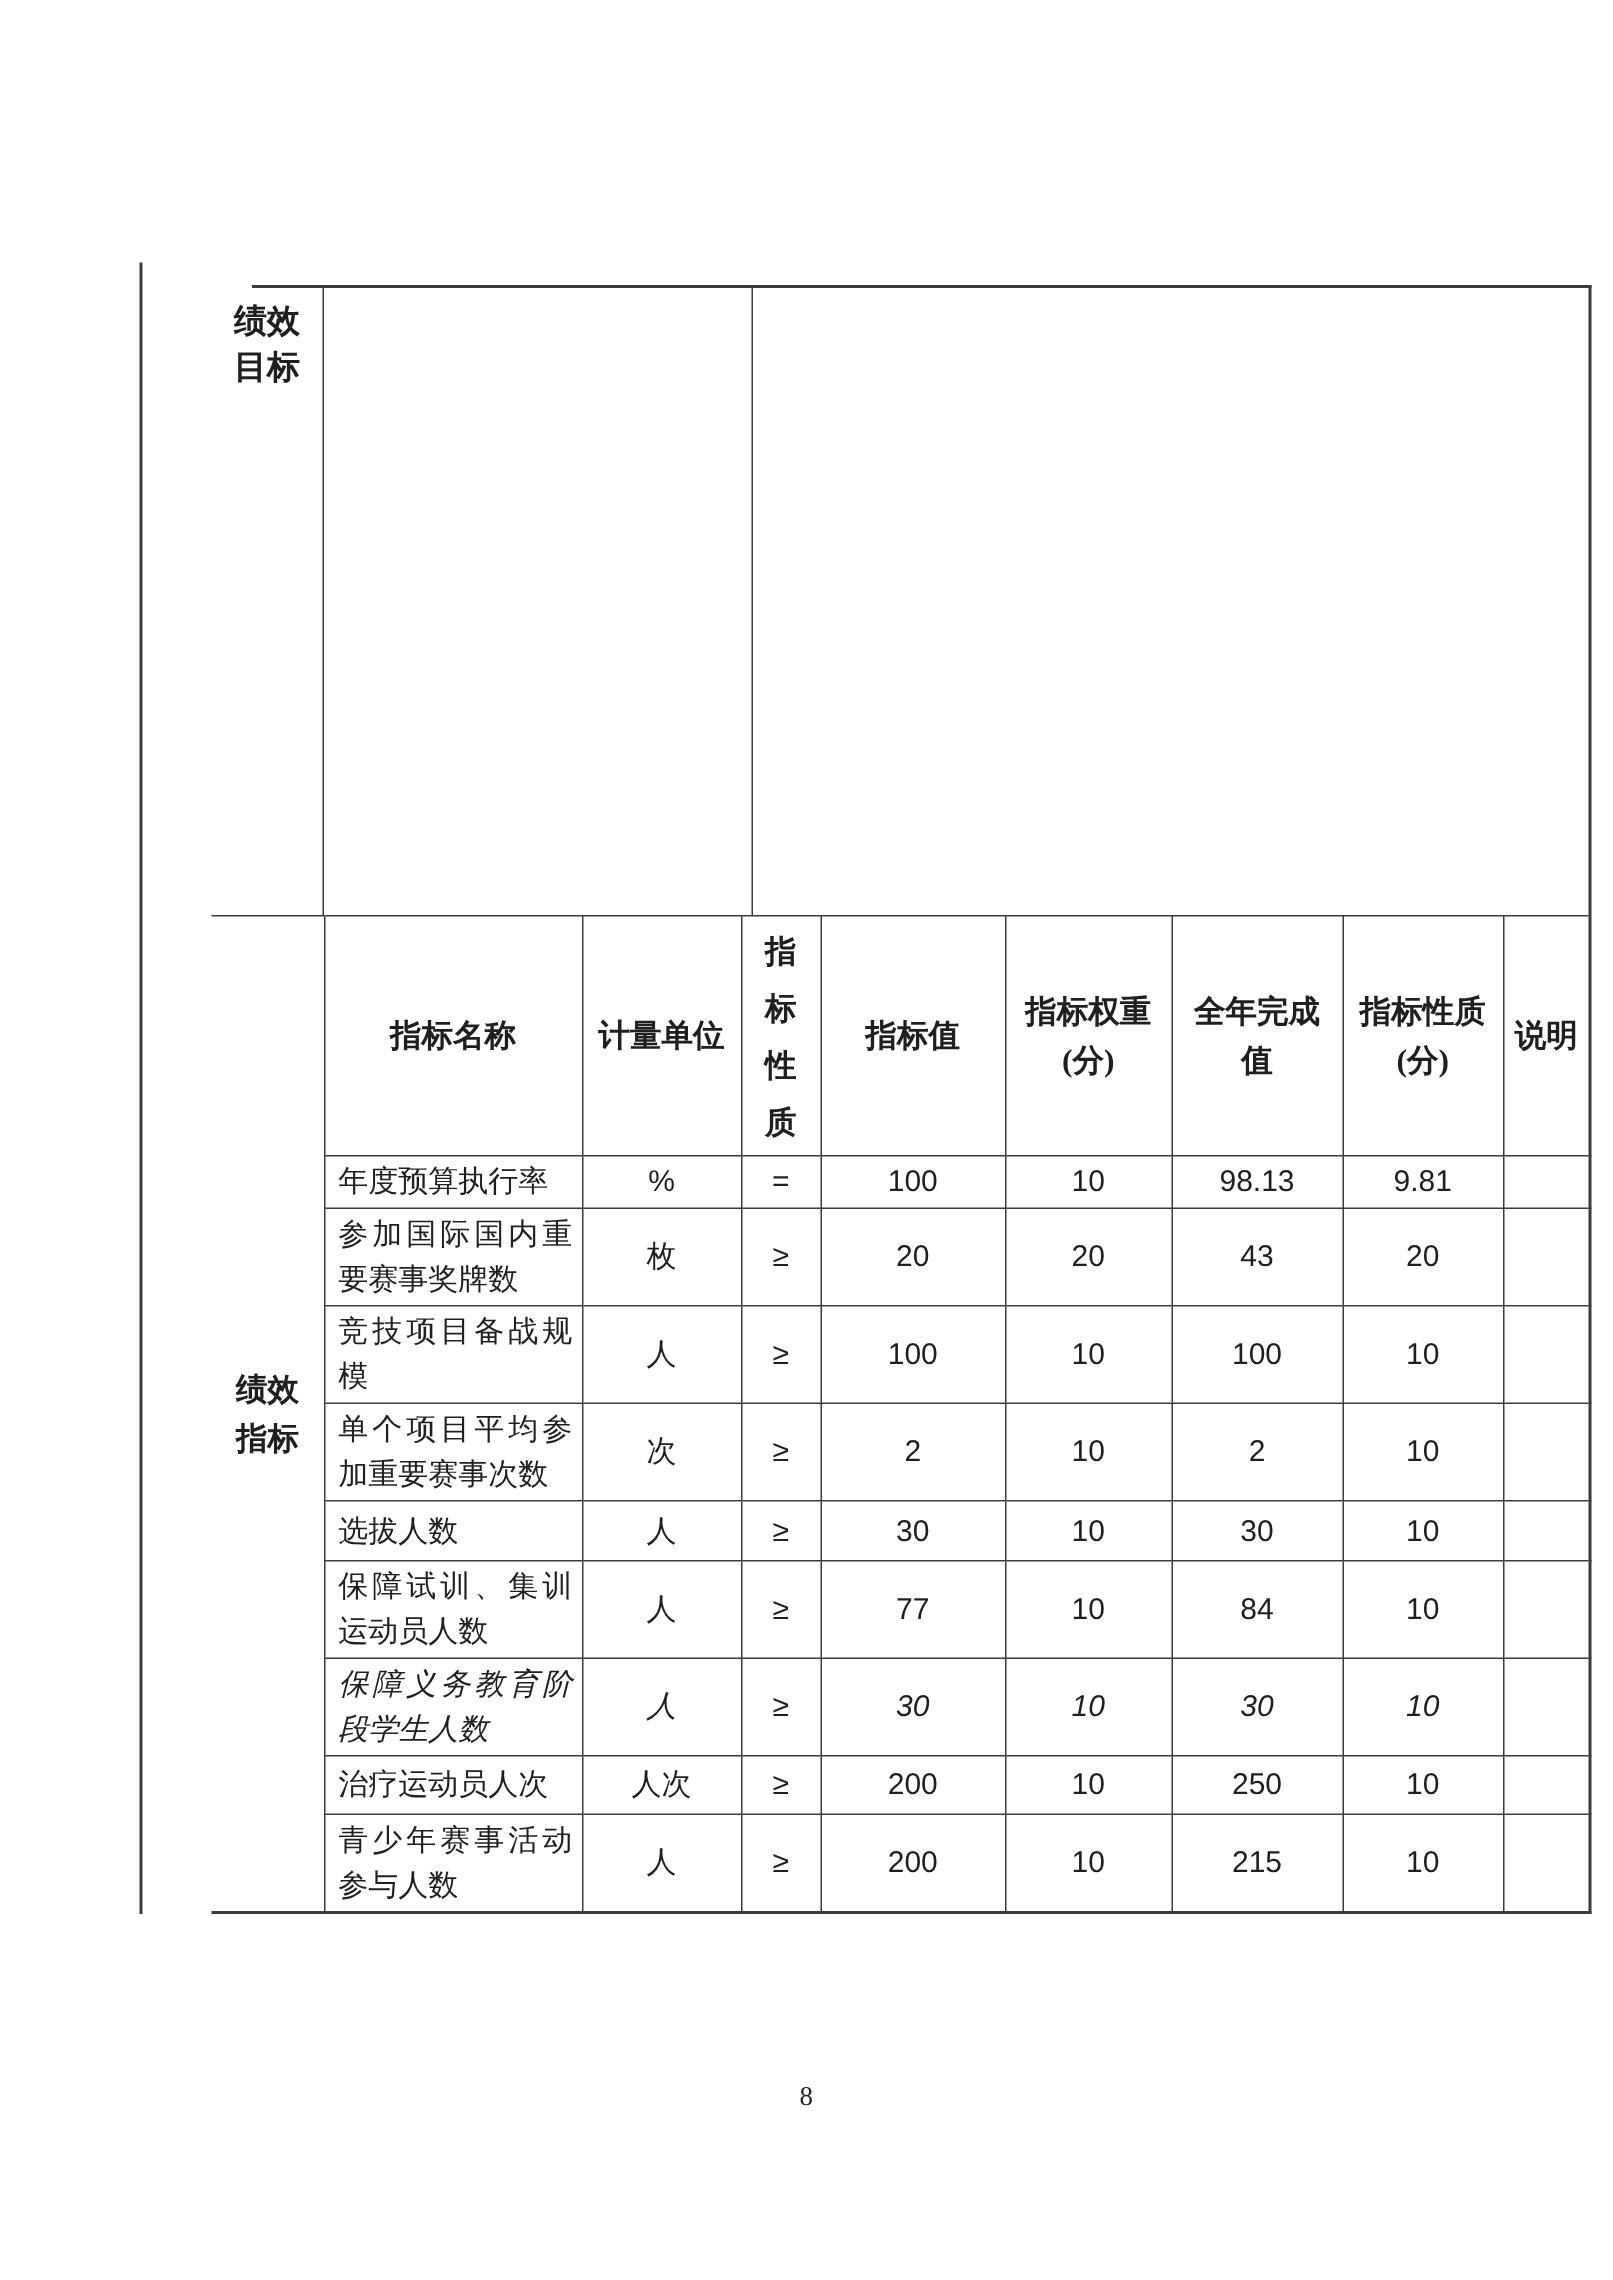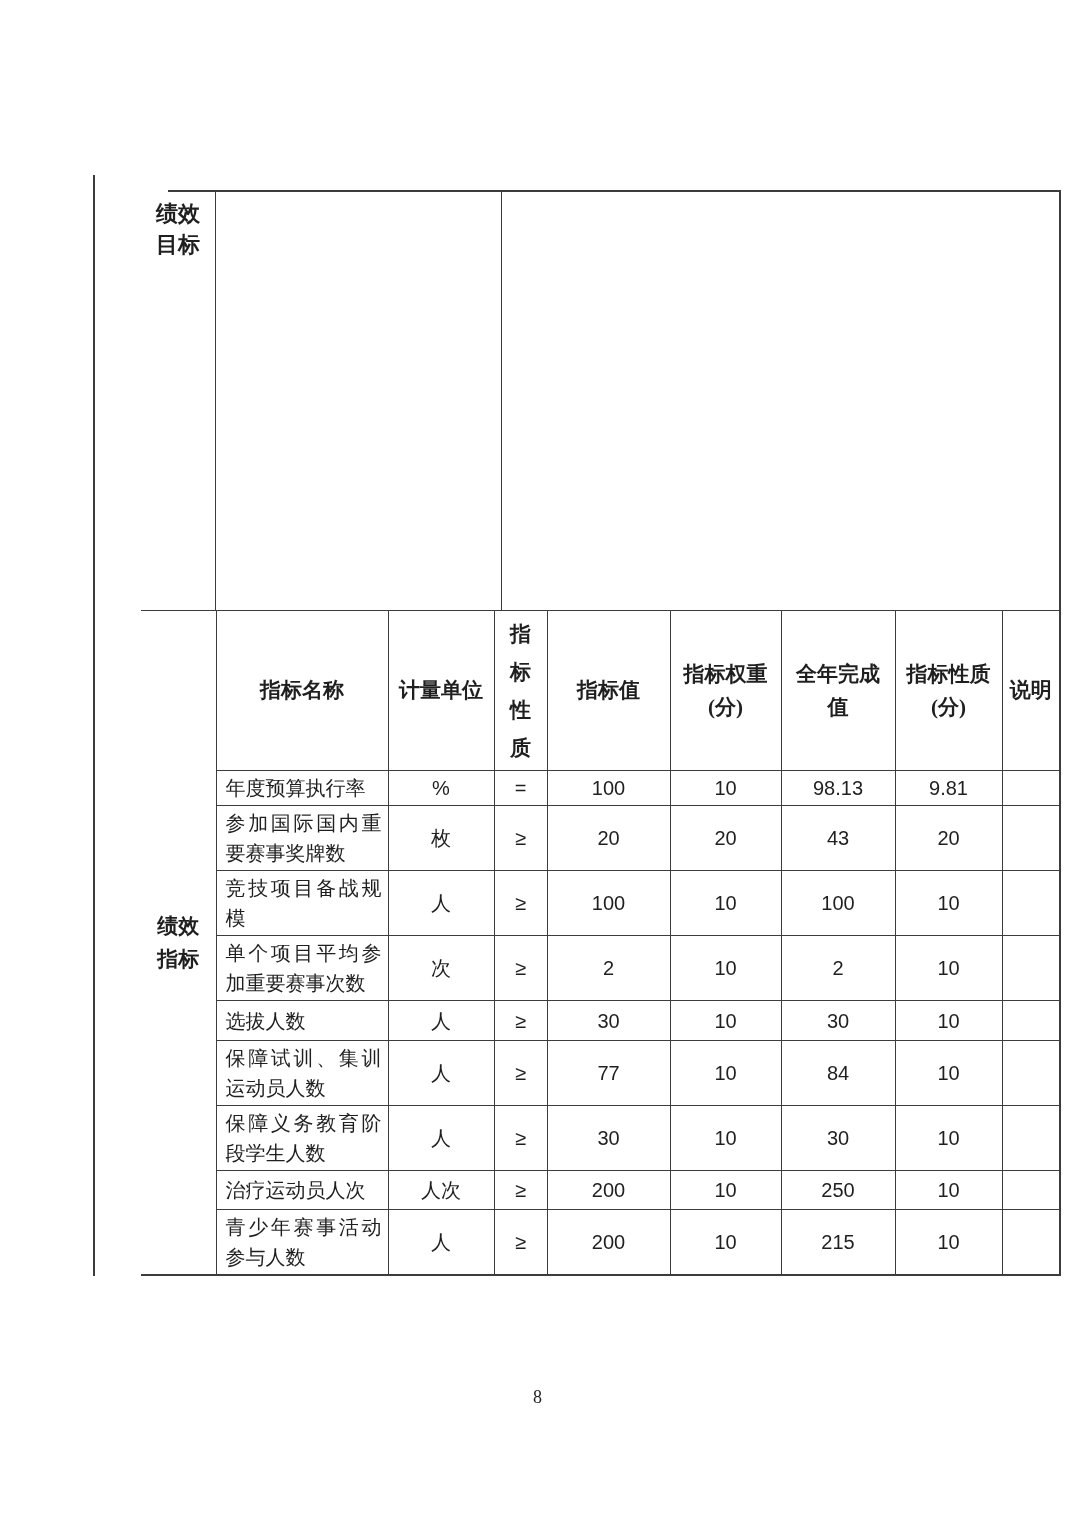--- a/index.html
+++ b/index.html
@@ -62,21 +62,21 @@
   table.ind tr.hdr td{font-weight:bold;font-size:21px;white-space:pre-line;line-height:33px;}
   table.ind td.v-head div{
     width:1.3em;margin:0 auto;word-break:break-all;line-height:38px;text-align:center;
   }
   table.ind td.num{font-family:"Liberation Sans", sans-serif;font-size:20px;}
   table.ind td.sym{font-family:"Liberation Sans", sans-serif;font-size:20px;}
 
   tr.hdr{height:160px;}
   tr.r1{height:33px;margin-top:16px;} tr.r2{height:55px;} tr.r3{height:65px;}
   tr.r4{height:55px;} tr.r5{height:40px;} tr.r6{height:59px;}
-  tr.r7{height:61px;} tr.r8{height:39px;border-radius:14px;} tr.r9{height:58px;}
+  tr.r7{height:61px;font-style:italic;} tr.r8{height:39px;border-radius:14px;} tr.r9{height:58px;}
 
   .page-number{
     position:absolute;left:0;right:0;top:1387px;
     text-align:center;font-size:18px;color:#1f1f1f;
   }
 </style>
 </head>
 <body>
 
 <div class="page">

